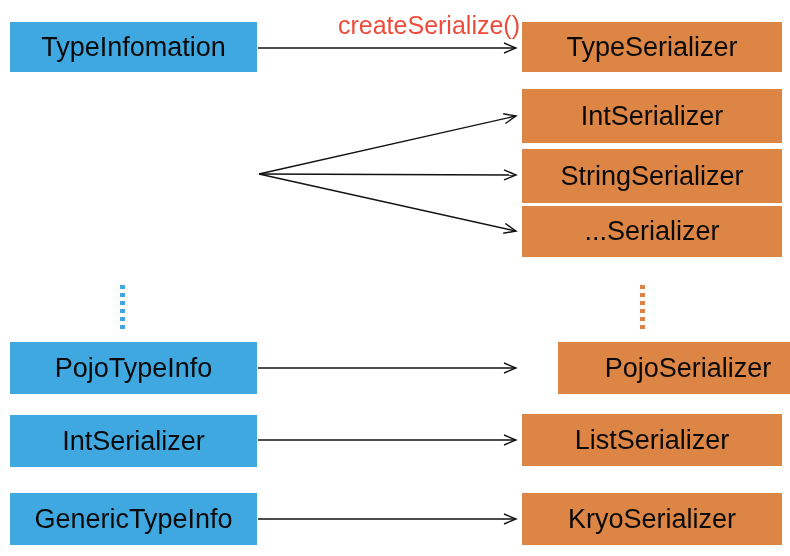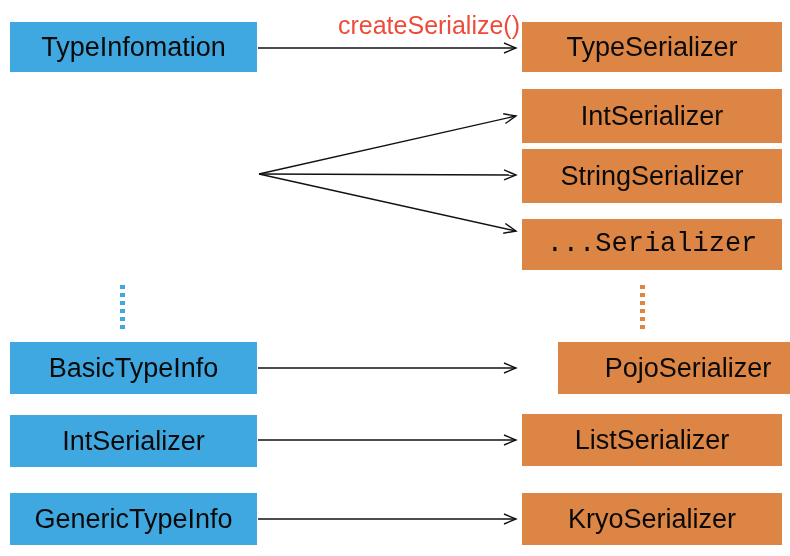--- a/index.html
+++ b/index.html
@@ -100,28 +100,28 @@
     <line x1="259" y1="174" x2="516" y2="175" marker-end="url(#arrow)"></line>
     <line x1="259" y1="174" x2="516" y2="231" marker-end="url(#arrow)"></line>
     <line x1="258" y1="368" x2="516" y2="368" marker-end="url(#arrow)"></line>
     <line x1="258" y1="440" x2="516" y2="440" marker-end="url(#arrow)"></line>
     <line x1="258" y1="519" x2="516" y2="519" marker-end="url(#arrow)"></line>
   </svg>
 
   <div class="annotation">createSerialize()</div>
 
   <div class="node node-left" style="top:22px;height:50px;">TypeInfomation</div>
-  <div class="node node-left" style="top:342px;height:52px;">BasicTypeInfo</div>
+  <div class="node node-left" style="top:342px;height:52px;">PojoTypeInfo</div>
   <div class="node node-left" style="top:415px;height:52px;">IntSerializer</div>
   <div class="node node-left" style="top:493px;height:52px;">GenericTypeInfo</div>
 
   <div class="node node-right" style="top:22px;height:50px;">TypeSerializer</div>
   <div class="node node-right" style="top:89px;height:54px;">IntSerializer</div>
   <div class="node node-right" style="top:149px;height:54px;">StringSerializer</div>
-  <div class="node node-right" style="top:219px;height:51px;font-family:Liberation Mono, monospace;">...Serializer</div>
+  <div class="node node-right" style="top:206px;height:51px;">...Serializer</div>
   <div class="node node-right" style="top:342px;height:52px;margin-left:36px;">PojoSerializer</div>
   <div class="node node-right" style="top:414px;height:52px;">ListSerializer</div>
   <div class="node node-right" style="top:493px;height:52px;">KryoSerializer</div>
 
   <div class="ellipsis ellipsis-left"></div>
   <div class="ellipsis ellipsis-right"></div>
 
 </div>
 
 </body></html>

